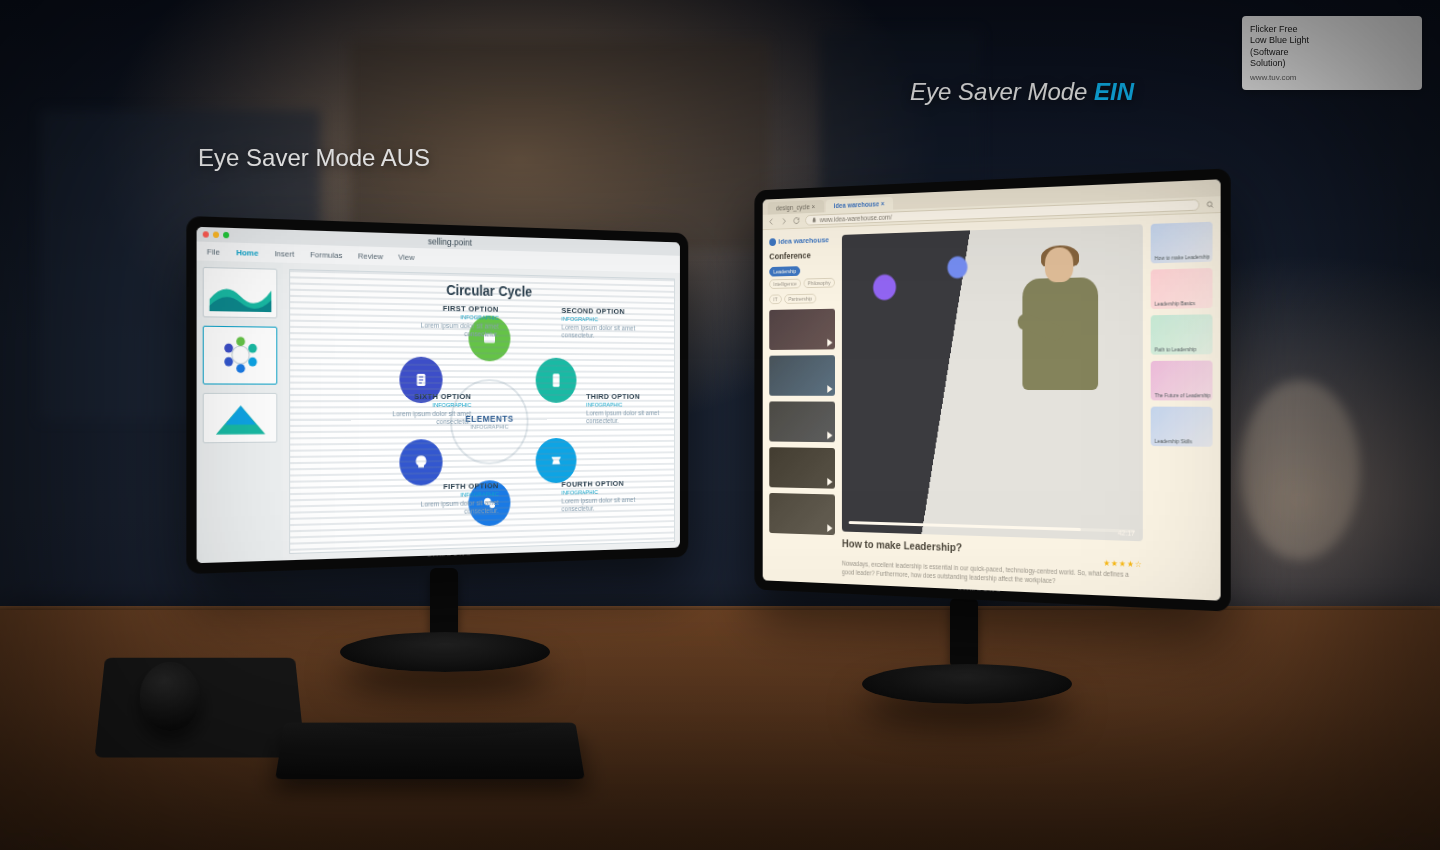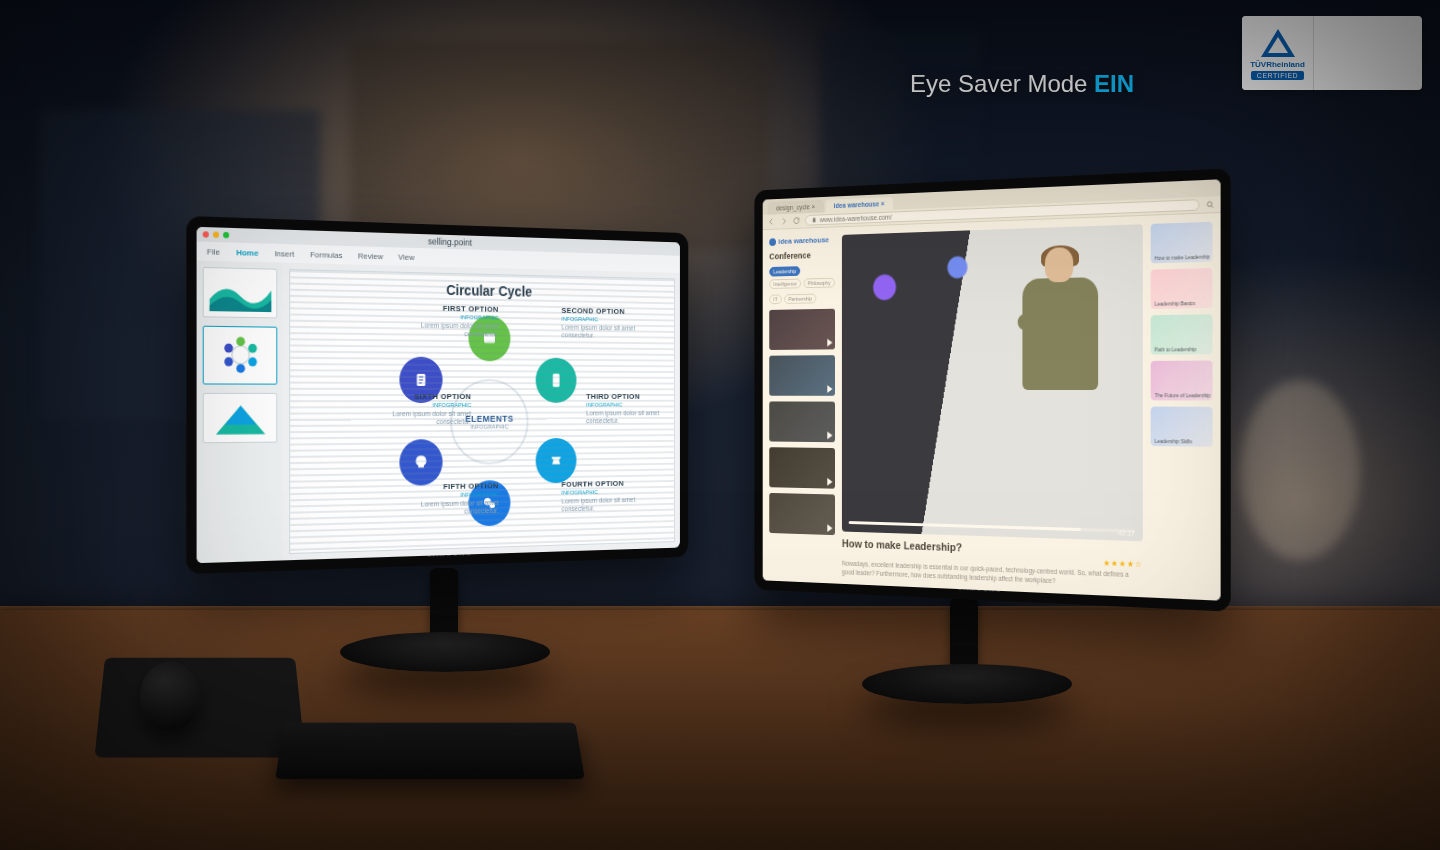--- a/index.html
+++ b/index.html
@@ -375,28 +375,30 @@
                 <small>Leadership Skills</small>
               </div>
           </div>
         </div>
       </div>
       <div class="warm-overlay"></div>
     </div>
   </div>
 
   <div class="caption" style="left:198px; top:142px;">
-    <br>
+    <span>Eye Saver Mode AUS</span><br>
   </div>
-  <div class="caption" style="left:910px; top:68px; text-align:left;">
+  <div class="caption" style="left:910px; top:76px; text-align:left;font-style:italic;">
     <span>Eye Saver Mode </span><span class="ein">EIN</span><br>
   </div>
 
   <div class="tuv">
-    <div class="logo">
-      <div class="tri"></div>
-      <b>TÜVRheinland</b>
-      <span class="cert">CERTIFIED</span>
+    <div class="txt">
+      <div>Flicker Free
+Low Blue Light
+(Software
+Solution)</div>
+      <div class="site">www.tuv.com</div>
     </div>
   </div>
 
   <div class="vignette"></div>
 </div>
 
 </body></html>

